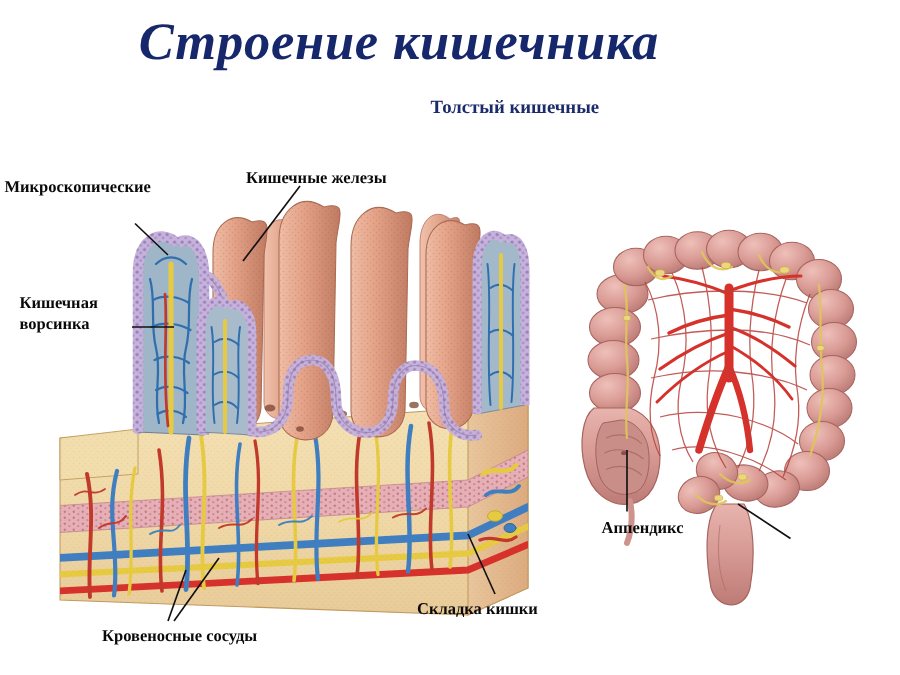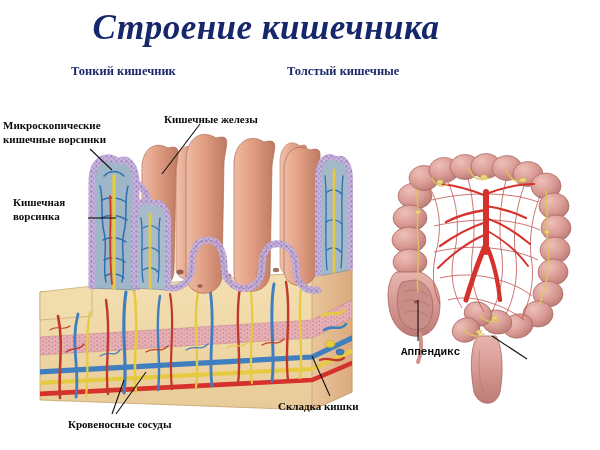--- a/index.html
+++ b/index.html
@@ -35,34 +35,33 @@
     font-family:"Liberation Serif", serif;
     font-weight:bold;font-size:11px;
     color:#0a0a0a;line-height:14px;
     white-space:nowrap;
   }
   #lbl-micro{left:3px;top:118px;}
   #lbl-villus{left:13px;top:195px;}
   #lbl-glands{left:164px;top:112px;}
   #lbl-vessels{left:68px;top:417px;}
   #lbl-fold{left:278px;top:399px;}
-  #lbl-appendix{left:401px;top:345px;font-family:Liberation Mono, monospace;}
+  #lbl-appendix{left:401px;top:345px;}
   #lbl-rectum{left:531px;top:358px;}
 
   svg{position:absolute;left:0;top:0;}
   .lead{stroke:#111;stroke-width:1.1;fill:none;}
 </style>
 </head>
 <body>
 
 <div id="stage">
 
   <div class="title">Строение кишечника</div>
 
-  <div class="subtitle" id="sub-thin">Тонкий кишечник</div>
   <div class="subtitle" id="sub-thick">Толстый кишечные</div>
 
   <svg width="600" height="450" viewBox="0 0 600 450">
     <defs>
       <linearGradient id="gVillus" x1="0" y1="0" x2="1" y2="0">
         <stop offset="0%" stop-color="#f0bda5"></stop>
         <stop offset="40%" stop-color="#e3a288"></stop>
         <stop offset="100%" stop-color="#c07a62"></stop>
       </linearGradient>
       <linearGradient id="gVillusL" x1="0" y1="0" x2="1" y2="0">
@@ -369,21 +368,20 @@
       <path class="lead" d="M112,414 L124,380"></path>
       <path class="lead" d="M116,414 L146,372"></path>
       <path class="lead" d="M330,396 L312,356"></path>
       <path class="lead" d="M418,341 L418,300"></path>
       <path class="lead" d="M527,359 L492,336"></path>
     </g>
   </svg>
 
   <div class="lbl" id="lbl-micro">
     <span>Микроскопические</span><br>
-    <span>кишечные ворсинки</span>
   </div>
 
   <div class="lbl" id="lbl-glands">Кишечные железы</div>
 
   <div class="lbl" id="lbl-villus">
     <span>Кишечная</span><br>
     <span>ворсинка</span>
   </div>
 
   <div class="lbl" id="lbl-vessels">Кровеносные сосуды</div>

